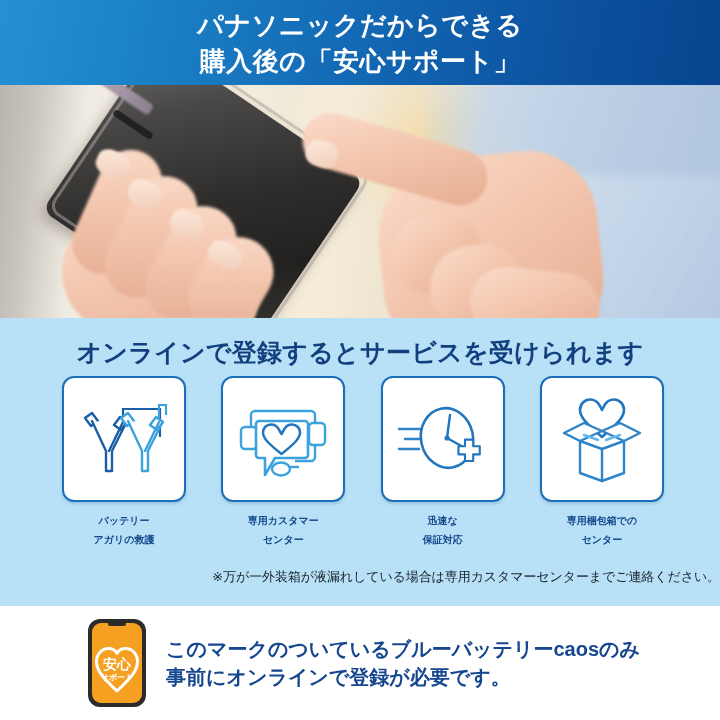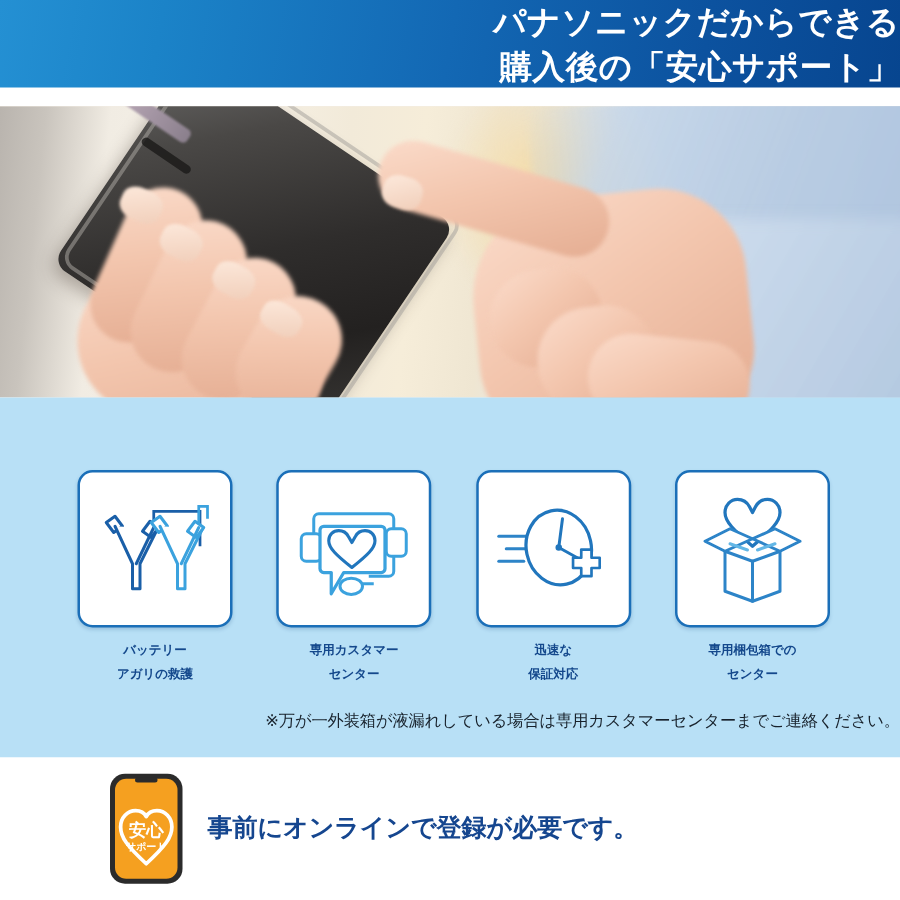--- a/index.html
+++ b/index.html
@@ -16,25 +16,25 @@
     height: 720px;
     overflow: hidden;
     background: #ffffff;
   }
 
   
   .header {
     position: absolute;
     left: 0; top: 0;
     width: 720px;
-    height: 70px;
+    height: 85px;
     background: linear-gradient(100deg, #2490d3 0%, #1b83c8 18%, #1368b4 50%, #0c529f 78%, #07458f 100%);
     display: flex;
     flex-direction: column;
-    align-items: flex-end;
+    align-items: center;
     justify-content: center;
   }
   .header-line {
     color: #ffffff;
     font-weight: bold;
     font-size: 26px;
     line-height: 36px;
     letter-spacing: 0.5px;
     white-space: nowrap;
     text-align: center;
@@ -280,20 +280,21 @@
     <div class="skin hand-right"></div>
     <div class="skin knuckle1"></div>
     <div class="skin knuckle2"></div>
     <div class="skin thumb-r"></div>
     <div class="skin point-finger"></div>
     <div class="nail n5"></div>
     <div class="photo-blur-veil"></div>
   </div>
 
   <div class="panel">
+    <div class="panel-title">オンラインで登録するとサービスを受けられます</div>
 
     <div class="cards">
 
       <div class="card-col">
         <div class="card">
           <span>
             <svg width="96" height="92" viewBox="0 0 96 92" fill="none">
               <g stroke="#1a5fa8" stroke-width="2.4" stroke-linejoin="round" stroke-linecap="round" fill="#fff">
                 <path d="M9 25 l7 -5 6 8 -7 5 z"></path>
                 <path d="M16 28 L30 58 L30 78 L36 78 L36 58 L50 30"></path>
@@ -386,17 +387,18 @@
       <svg width="62" height="92" viewBox="0 0 62 92" fill="none">
         <rect x="2" y="2" width="58" height="88" rx="12" fill="#2b2b2b"></rect>
         <rect x="6" y="6" width="50" height="80" rx="9" fill="#f5a020"></rect>
         <rect x="22" y="5" width="18" height="4" rx="2" fill="#2b2b2b"></rect>
         <path d="M31 74 C16 60 10.5 53 10.5 44.5 C10.5 37 16 31.5 22.5 31.5 C26.4 31.5 29.6 33.6 31 36.3 C32.4 33.6 35.6 31.5 39.5 31.5 C46 31.5 51.5 37 51.5 44.5 C51.5 53 46 60 31 74 Z" stroke="#ffffff" stroke-width="3" fill="none" stroke-linejoin="round"></path>
         <text x="31" y="52" text-anchor="middle" fill="#ffffff" font-family="'Liberation Sans', sans-serif" font-size="14" font-weight="bold">安心</text>
         <text x="31" y="63" text-anchor="middle" fill="#ffffff" font-family="'Liberation Sans', sans-serif" font-size="8" font-weight="bold">サポート</text>
       </svg>
     </span>
     <div class="footer-text">
+      <div class="footer-line">このマークのついているブルーバッテリーcaosのみ</div>
       <div class="footer-line">事前にオンラインで登録が必要です。</div>
     </div>
   </div>
 
 </div>
 
 </body></html>

